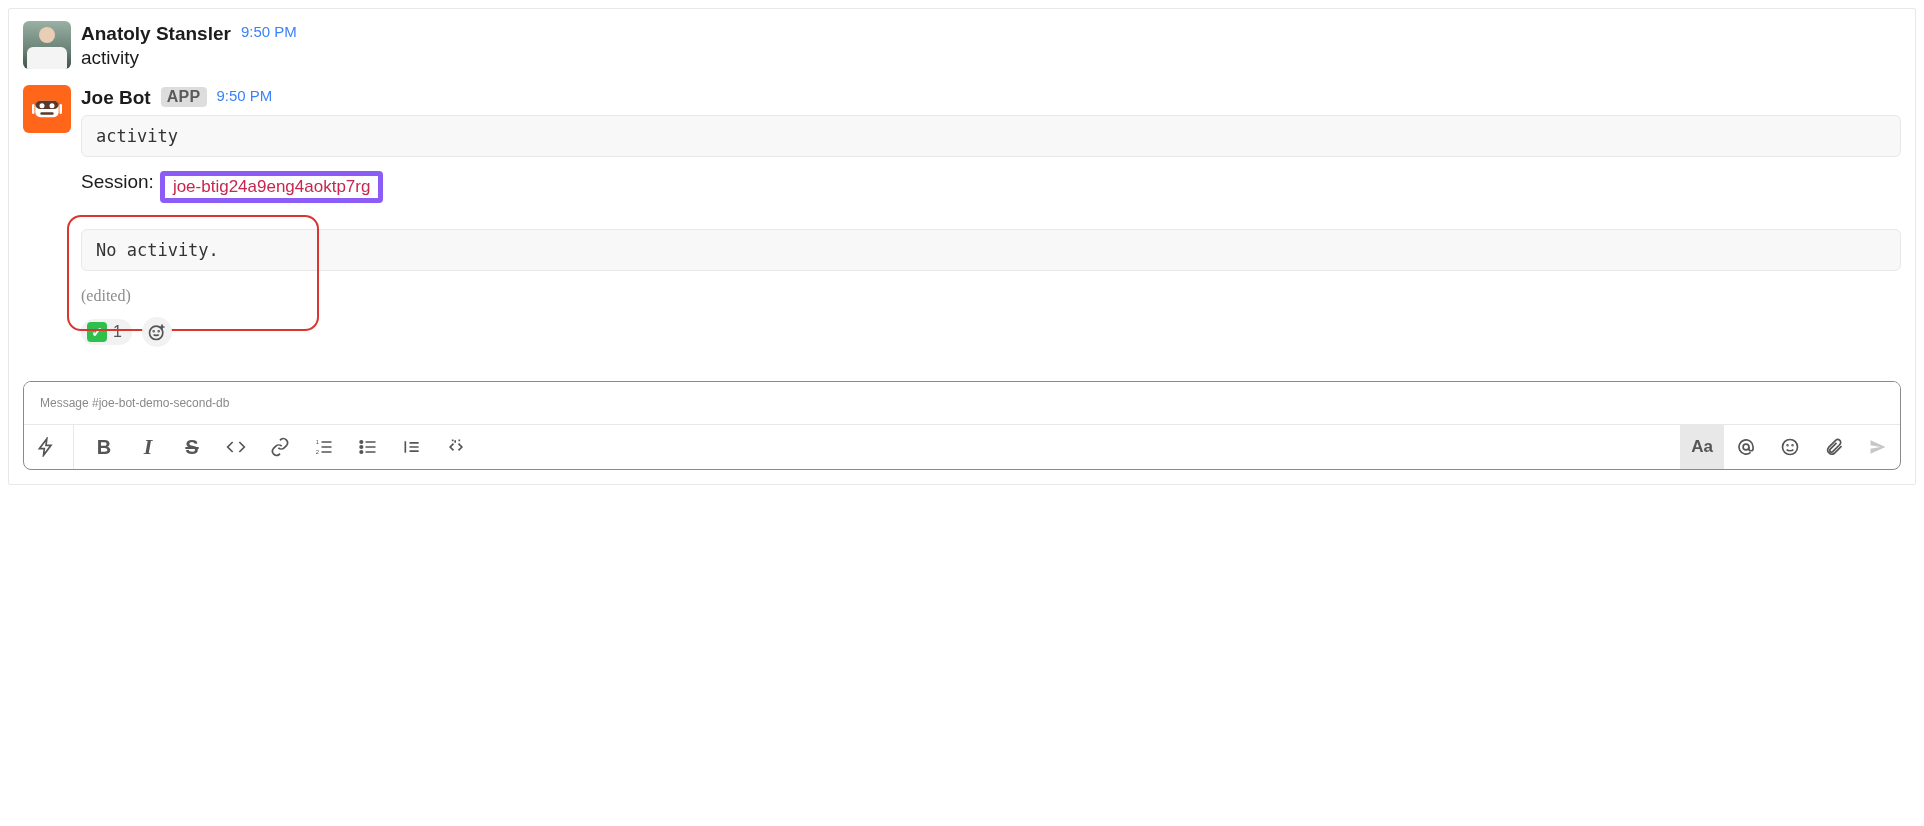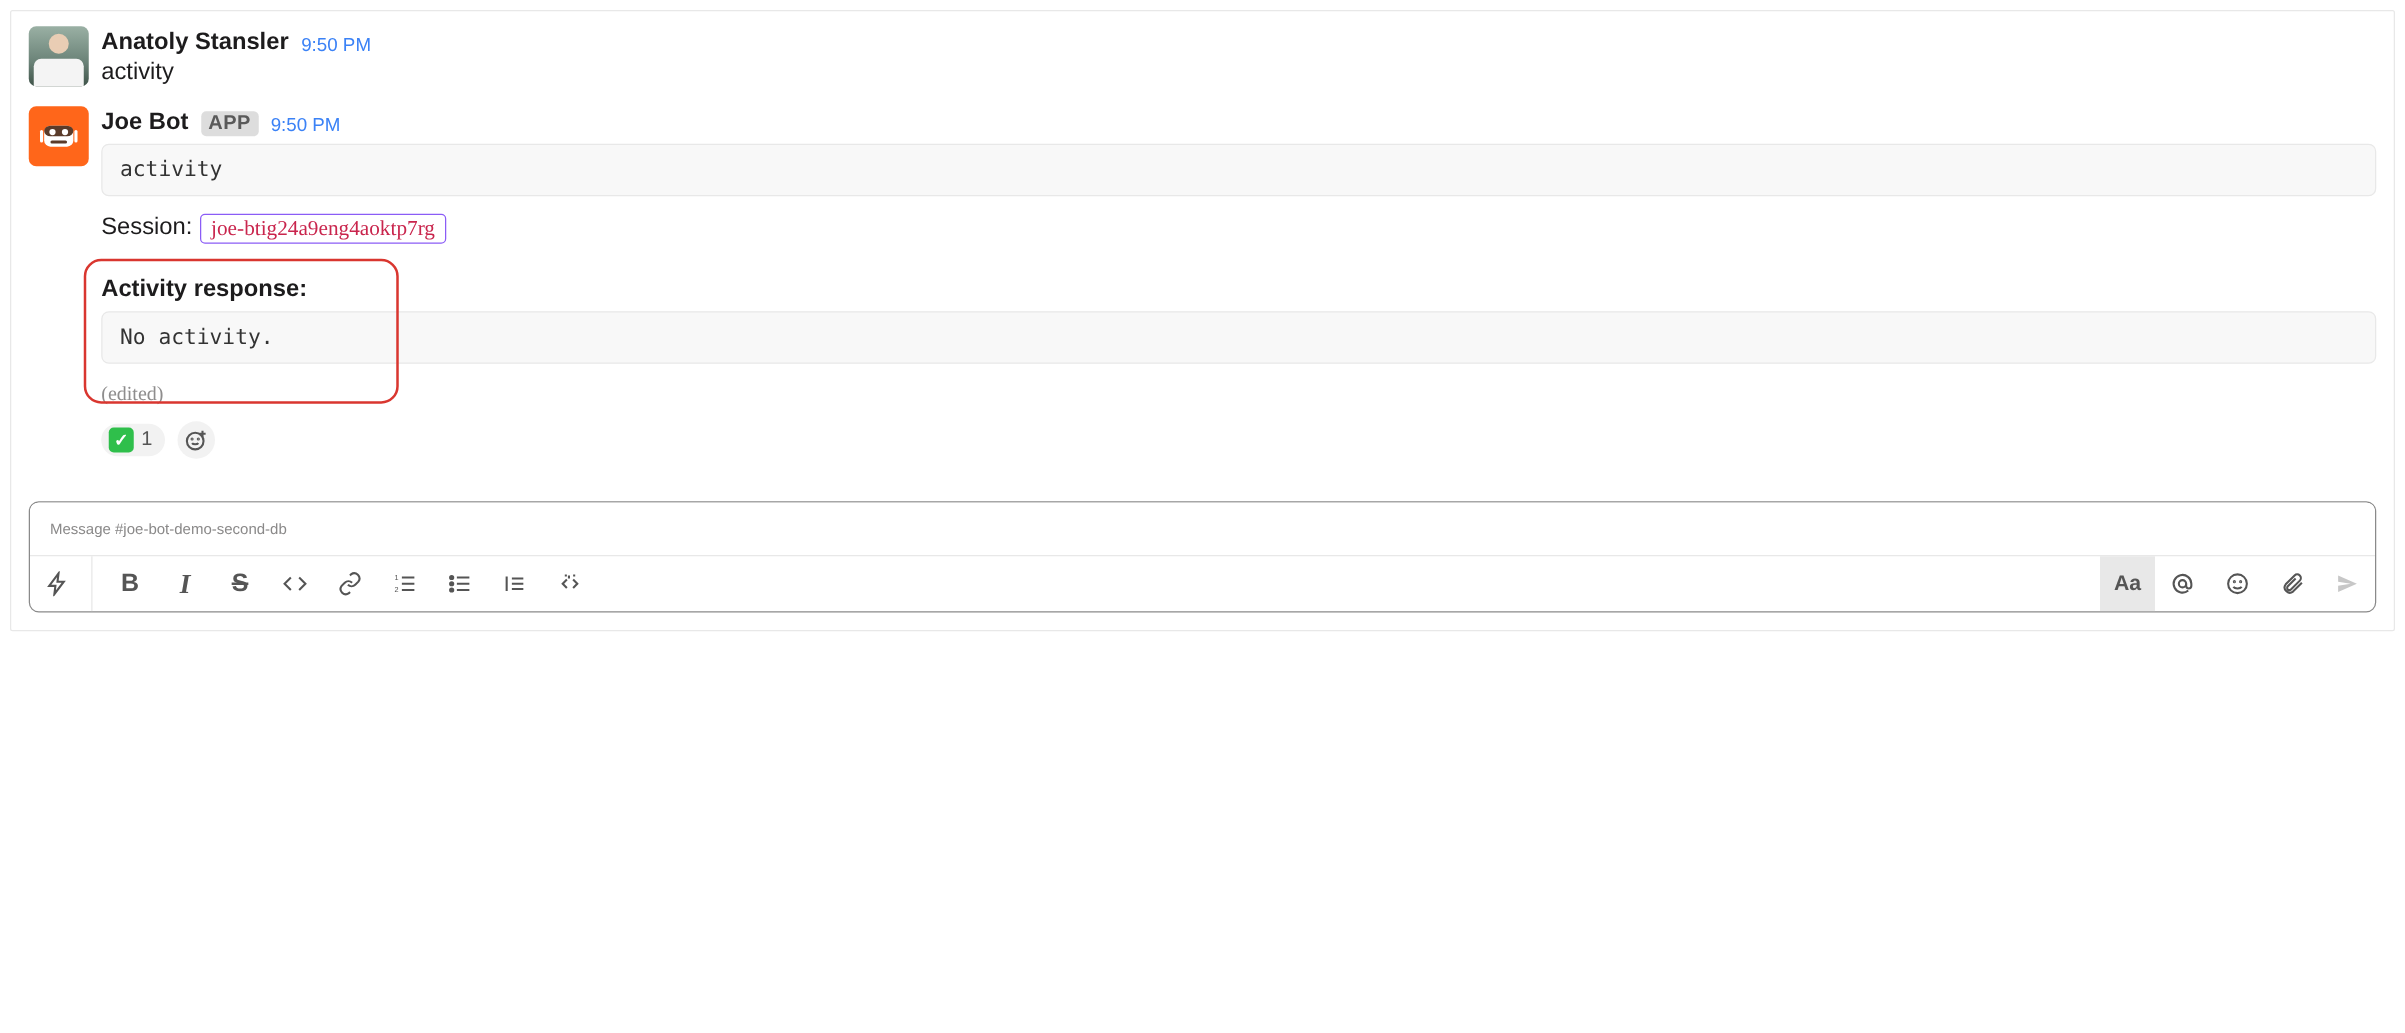--- a/index.html
+++ b/index.html
@@ -48,21 +48,21 @@
     background:#f4f4f4;
   }
   .avatar.bot {
     background: #ff661a;
     display:flex;align-items:center;justify-content:center;
   }
   .avatar.bot svg {display:block;}
   .msg-body { flex: 1; min-width: 0; padding-top: 2px;}
   .header-line {
     display: flex;
-    align-items: flex-end;
+    align-items: flex-start;
     gap: 10px;
     margin-bottom: 2px;
   }
   .sender {
     font-weight: 800;
     font-size: 19px;
     color: #1d1c1d;
   }
   .app-badge {
     background: #dddddd;
@@ -92,24 +92,24 @@
     margin-top: 6px;
   }
   .session-line {
     margin-top: 14px;
     font-size: 19px;
     color: #1d1c1d;
     display:flex;align-items:flex-start;gap:6px;
   }
   .inline-code {
     background: #ffffff;
-    border: 1px solid #8b5cf6;
+    border: 5px solid #8b5cf6;
     border-radius: 4px;
     padding: 1px 8px;
-    font-family: Liberation Serif, serif;
+    font-family: Liberation Sans, sans-serif;
     font-size: 17px;
     color: #c9254d;
   }
   .response-wrap {
     margin-top: 26px;
     position: relative;
   }
   .response-header {
     font-weight: 800;
     font-size: 19px;
@@ -236,21 +236,20 @@
 
       <div class="code-block">activity</div>
 
       <div class="session-line">
         <span>Session:</span>
         <span class="inline-code">joe-btig24a9eng4aoktp7rg</span>
       </div>
 
       <div class="response-wrap">
         <div class="highlight-box"></div>
-        <div class="response-header">Activity response:</div>
         <div class="code-block">No activity.</div>
       </div>
 
       <div class="edited">(edited)</div>
 
       <div class="reactions">
         <div class="reaction-pill">
           <span class="reaction-emoji">✓</span>
           <span>1</span>
         </div>

